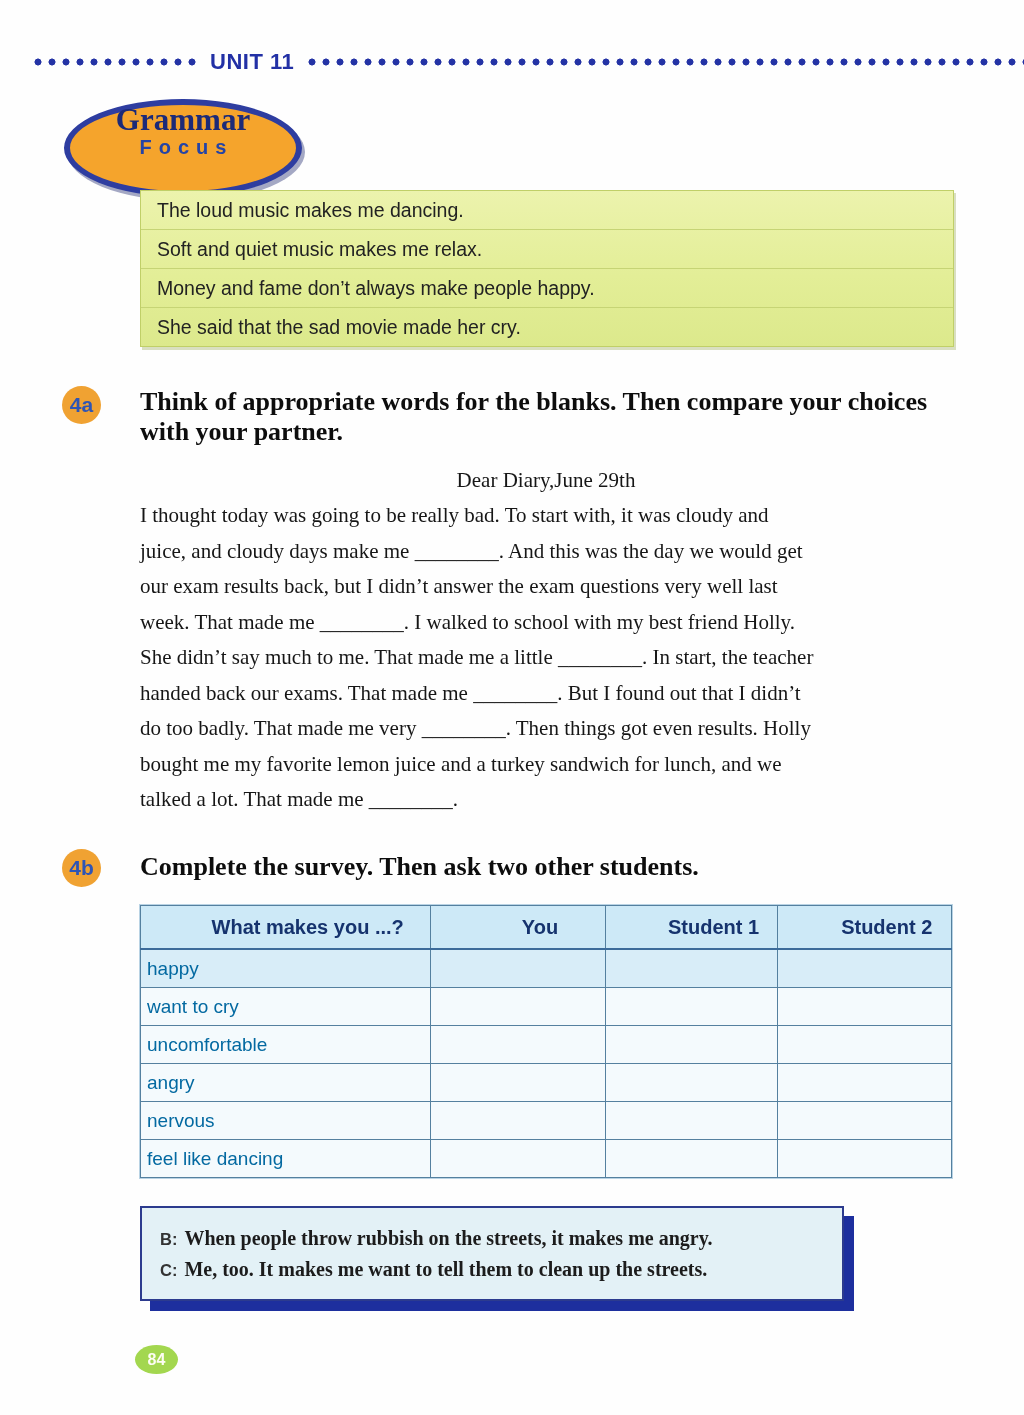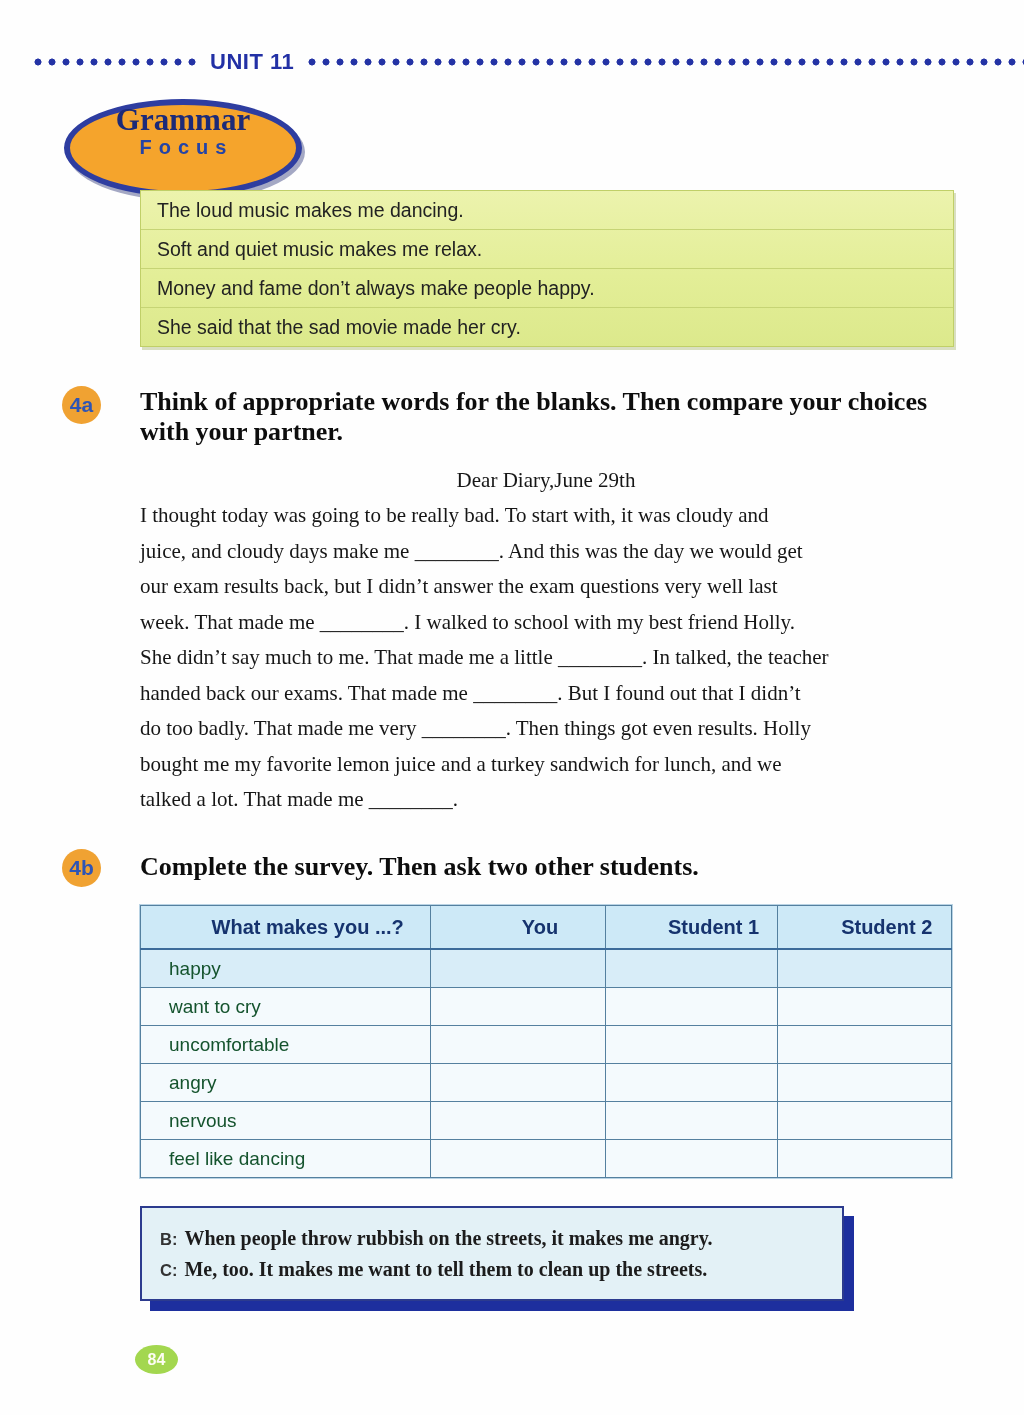--- a/index.html
+++ b/index.html
@@ -113,22 +113,22 @@
   }
   .survey th{
     height:42px;background:#cde9f7;
     font-size:20px;font-weight:bold;color:#16336e;
     text-align:center;
     border-bottom:2px solid #3c6b9a;
     padding-left:44px;
   }
   .survey td{height:37px;background:#f4fafd;}
   .survey td.row-label{
-    text-align:left;padding-left:28px;
-    font-size:19px;color:#14532d;
+    text-align:left;padding-left:6px;
+    font-size:19px;color:#0369a1;
   }
   .survey tr.tint td{background:#d8edf8;}
   .survey{box-shadow:0 0 0 1px #b9d3e4;}
 
   
   .dialogue{
     position:absolute;left:140px;top:1206px;width:664px;
     background:#e3f1f6;
     border:2px solid #2c3b8e;
     box-shadow:10px 10px 0 #1d2f9e;
@@ -181,21 +181,21 @@
 
   <div class="diary">
     <div class="diary-head">
       <span>Dear Diary,</span>
       <span>June 29th</span>
     </div>
     <div class="diary-line">I thought today was going to be really bad. To start with, it was cloudy and</div>
     <div class="diary-line">juice, and cloudy days make me ________. And this was the day we would get</div>
     <div class="diary-line">our exam results back, but I didn’t answer the exam questions very well last</div>
     <div class="diary-line">week. That made me ________. I walked to school with my best friend Holly.</div>
-    <div class="diary-line">She didn’t say much to me. That made me a little ________. In talked, the teacher</div>
+    <div class="diary-line">She didn’t say much to me. That made me a little ________. In start, the teacher</div>
     <div class="diary-line">handed back our exams. That made me ________. But I found out that I didn’t</div>
     <div class="diary-line">do too badly. That made me very ________. Then things got even results. Holly</div>
     <div class="diary-line">bought me my favorite lemon juice and a turkey sandwich for lunch, and we</div>
     <div class="diary-line">talked a lot. That made me ________.</div>
   </div>
 
   <div class="badge badge-4b">4b</div>
   <div class="instruction instr-4b">Complete the survey. Then ask two other students.</div>
 
   <table class="survey">

